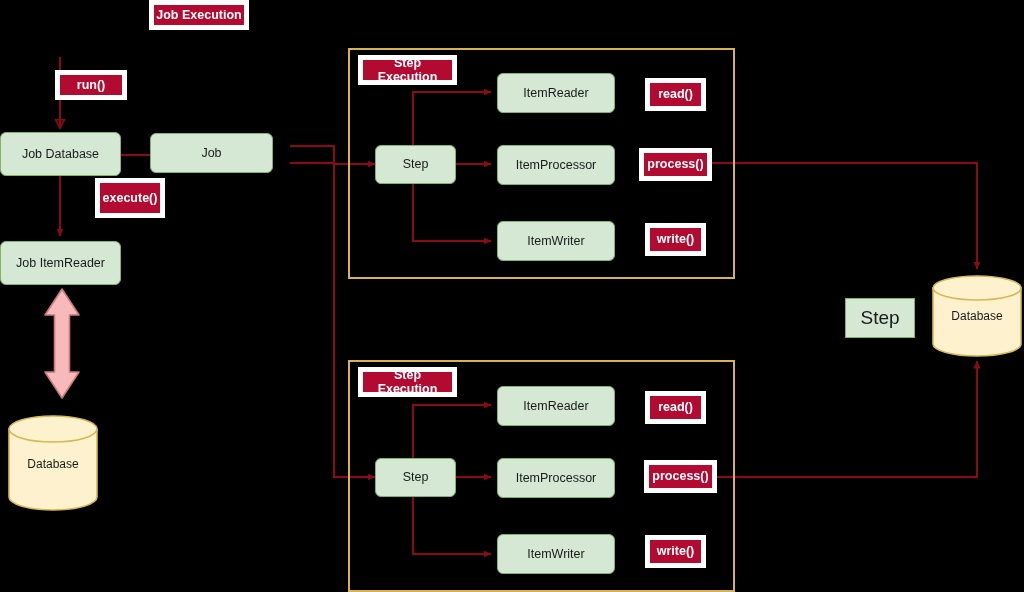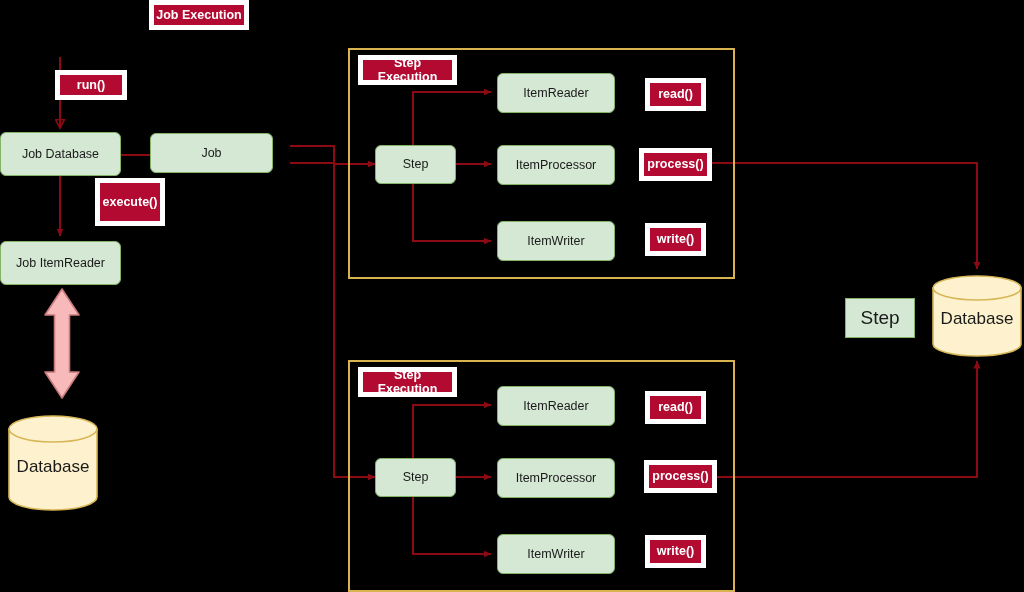--- a/index.html
+++ b/index.html
@@ -20,21 +20,21 @@
   .red{background:#b20a30;border:5px solid #ffffff;color:#ffffff;
        font-size:12.5px;font-weight:bold;}
 
   
   .panel{position:absolute;box-sizing:border-box;border:2px solid #d9b350;
          background:transparent;}
 
   
   .db{position:absolute;}
   .db .cyl-label{position:absolute;left:0;right:0;text-align:center;
-                 color:#1a1a1a;font-size:17px;}
+                 color:#1a1a1a;font-size:12px;}
 
   svg.ov{position:absolute;left:0;top:0;width:1024px;height:592px;
          pointer-events:none;}
 </style>
 </head>
 <body>
 
 <div id="stage">
 
   <svg class="ov" viewBox="0 0 1024 592">
@@ -88,21 +88,21 @@
   <div class="panel" style="left:348px;top:48px;width:387px;height:231px;"></div>
   <div class="panel" style="left:348px;top:360px;width:387px;height:232px;"></div>
 
   <div class="node red" style="left:149px;top:0px;width:100px;height:30px;">Job Execution</div>
 
 
   <div class="node red" style="left:55px;top:70px;width:72px;height:30px;">run()</div>
 
   <div class="node green" style="left:0px;top:132px;width:121px;height:44px;">Job Database</div>
 
-  <div class="node red" style="left:95px;top:178px;width:70px;height:48px;">execute()</div>
+  <div class="node red" style="left:95px;top:178px;width:70px;height:40px;">execute()</div>
 
   <div class="node green" style="left:150px;top:133px;width:123px;height:40px;">Job</div>
 
   <div class="node green" style="left:0px;top:241px;width:121px;height:44px;">Job ItemReader</div>
 
   <div class="db" style="left:8px;top:415px;width:90px;height:96px;">
     <svg width="90" height="96" viewBox="0 0 90 96">
       <path d="M1,14 L1,82 A44,13 0 0 0 89,82 L89,14 Z" fill="#fdf2cd" stroke="#d6b656" stroke-width="1.6"></path>
       <ellipse cx="45" cy="14" rx="44" ry="13" fill="#fdf2cd" stroke="#d6b656" stroke-width="1.6"></ellipse>
     </svg>

